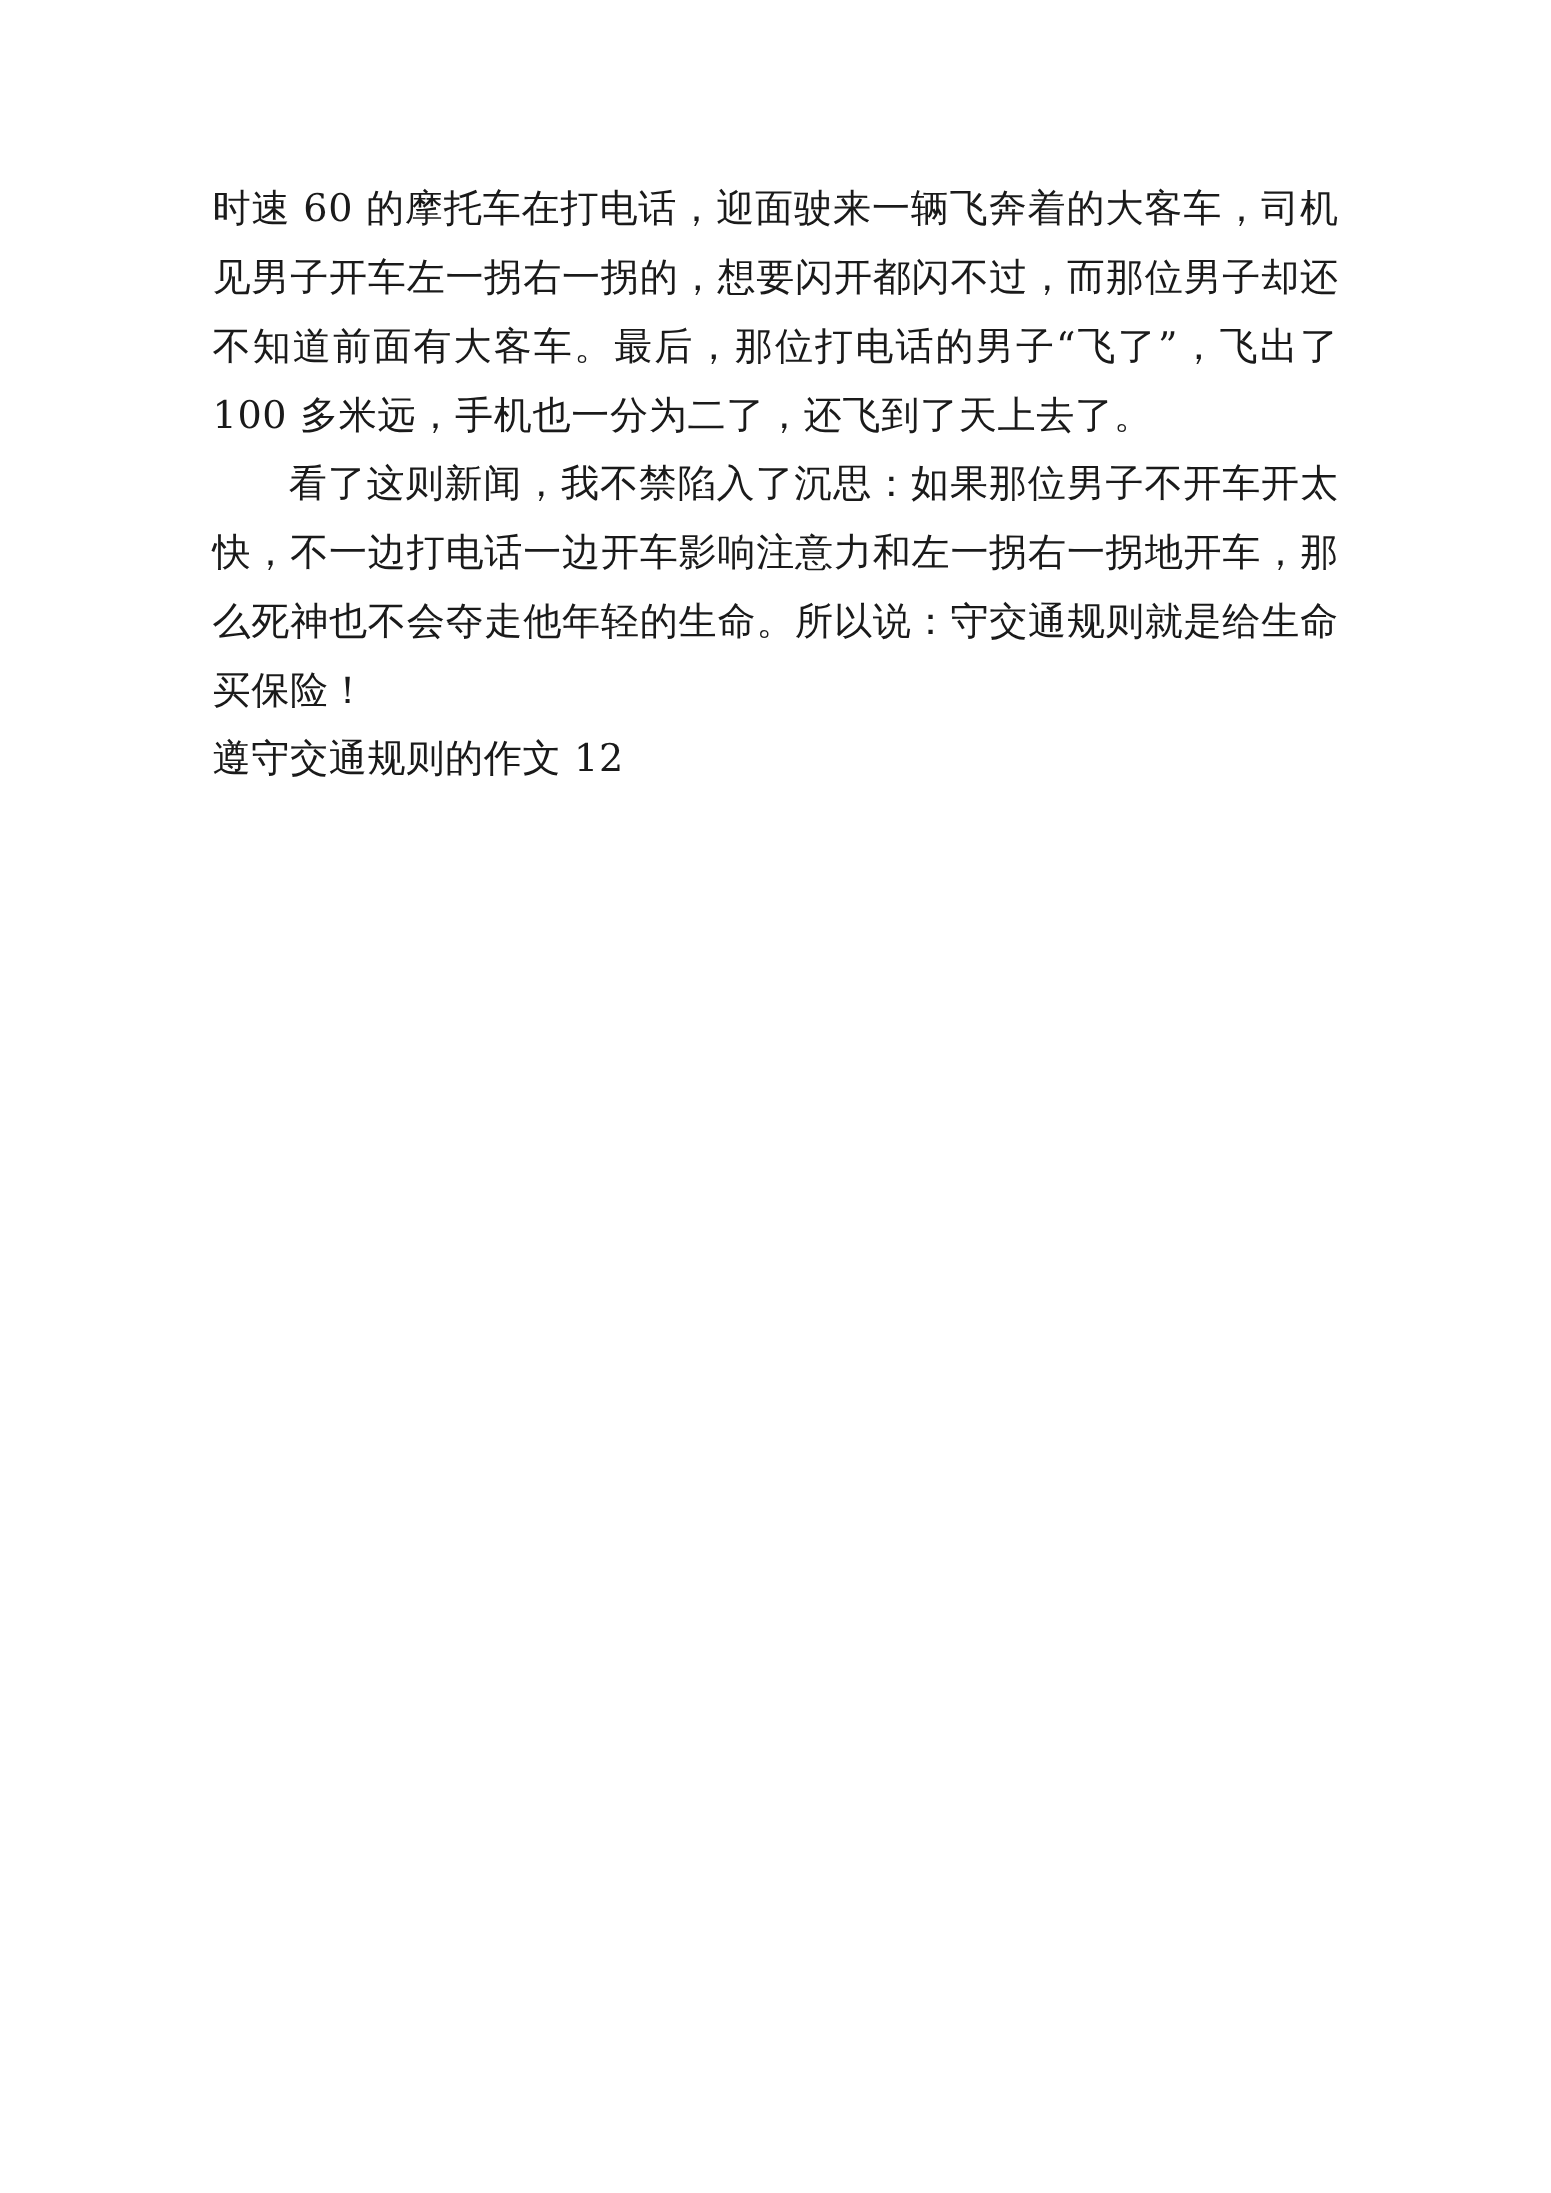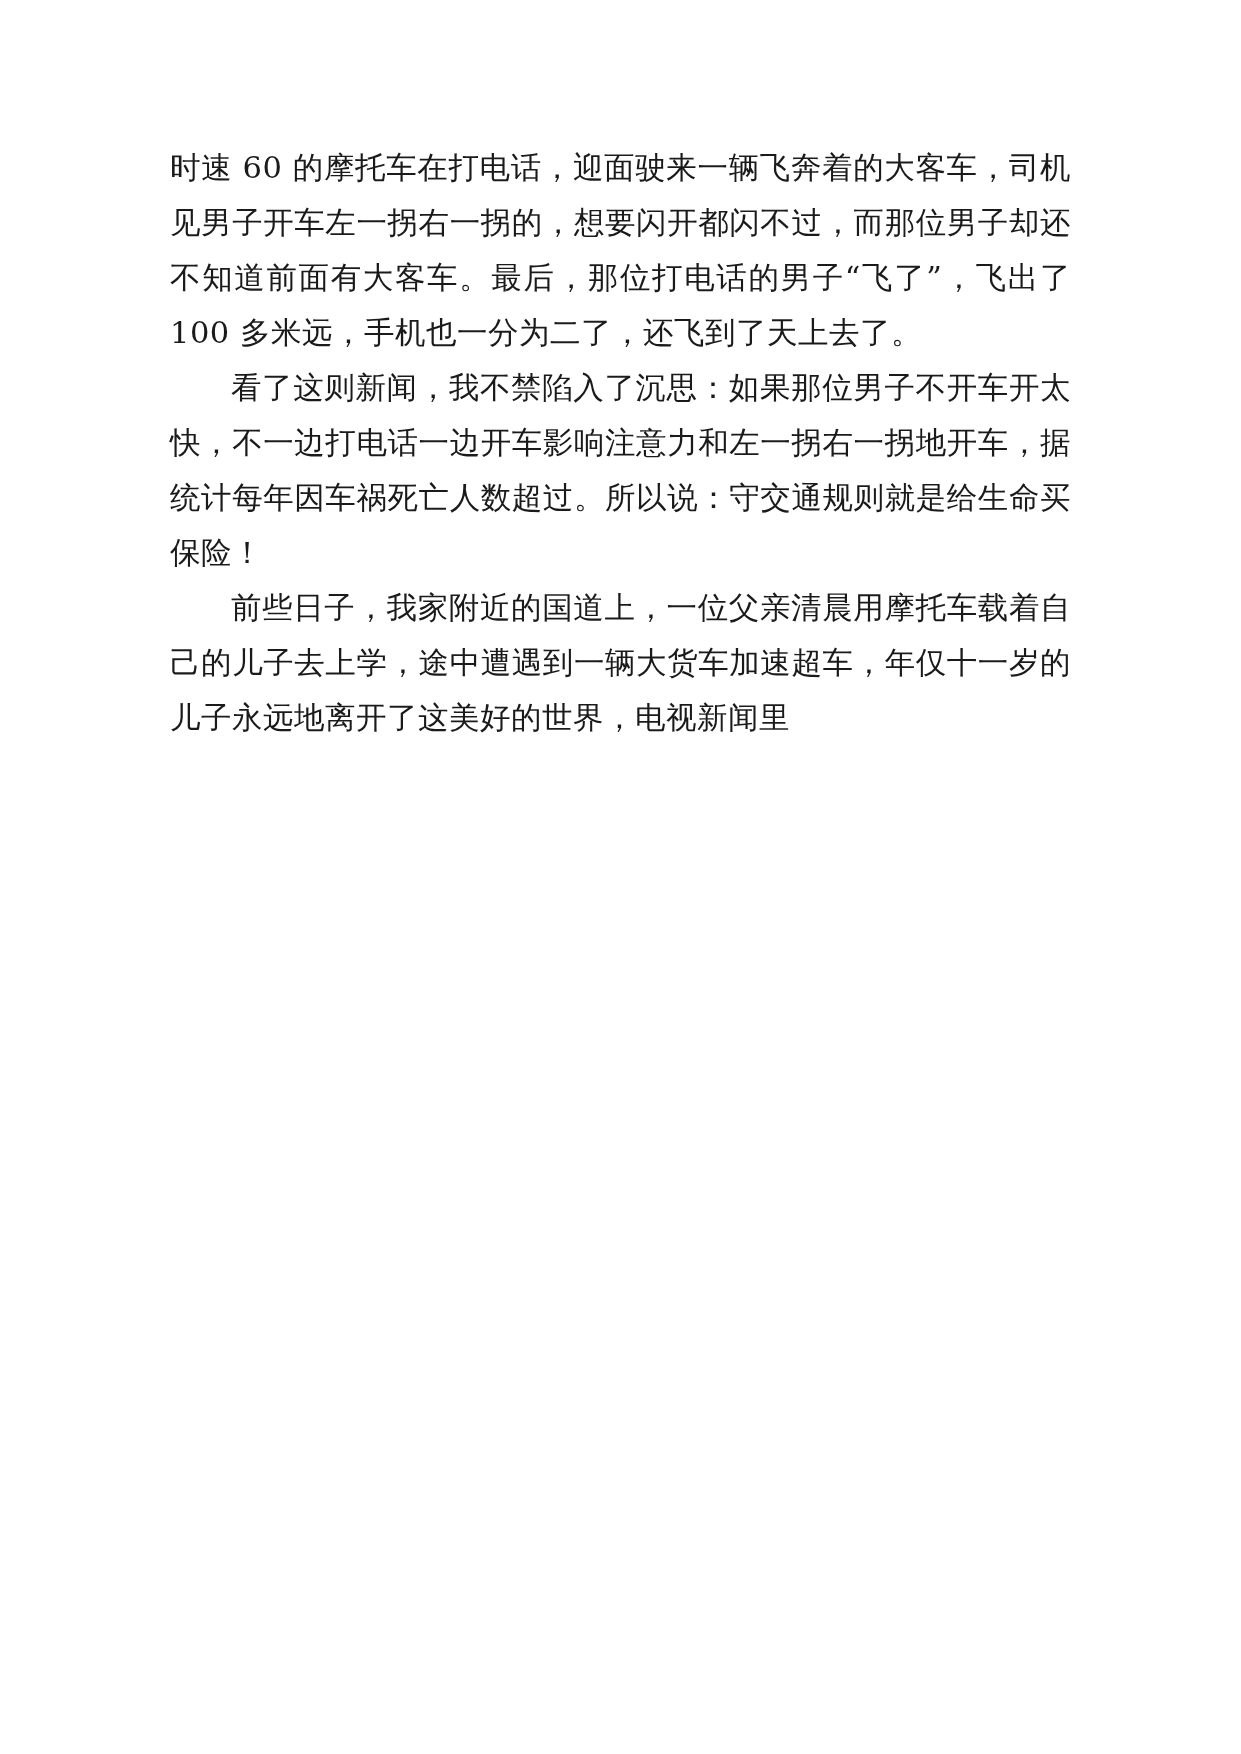--- a/index.html
+++ b/index.html
@@ -43,16 +43,16 @@
     font-size: 30.5px;
     line-height: 55px;
   }
 </style>
 </head>
 <body>
 
 <div class="page">
   <div class="doc-body">
     <p class="para-plain">时速 60 的摩托车在打电话，迎面驶来一辆飞奔着的大客车，司机见男子开车左一拐右一拐的，想要闪开都闪不过，而那位男子却还不知道前面有大客车。最后，那位打电话的男子“飞了”，飞出了 100 多米远，手机也一分为二了，还飞到了天上去了。</p>
-    <p class="para-indent">看了这则新闻，我不禁陷入了沉思：如果那位男子不开车开太快，不一边打电话一边开车影响注意力和左一拐右一拐地开车，据统计每年因车祸死亡人数超过。所以说：守交通规则就是给生命买保险！</p>
-    <p class="para-indent">前些日子，我家附近的国道上，一位父亲清晨用摩托车载着自己的儿子去上学，途中遭遇到一辆大货车加速超车，年仅十一岁的儿子永远地离开了这美好的世界，电视新闻里</p>
+    <p class="para-indent">看了这则新闻，我不禁陷入了沉思：如果那位男子不开车开太快，不一边打电话一边开车影响注意力和左一拐右一拐地开车，那么死神也不会夺走他年轻的生命。所以说：守交通规则就是给生命买保险！</p>
+    <p class="heading">遵守交通规则的作文 12</p>
   </div>
 </div>
 
 </body></html>

